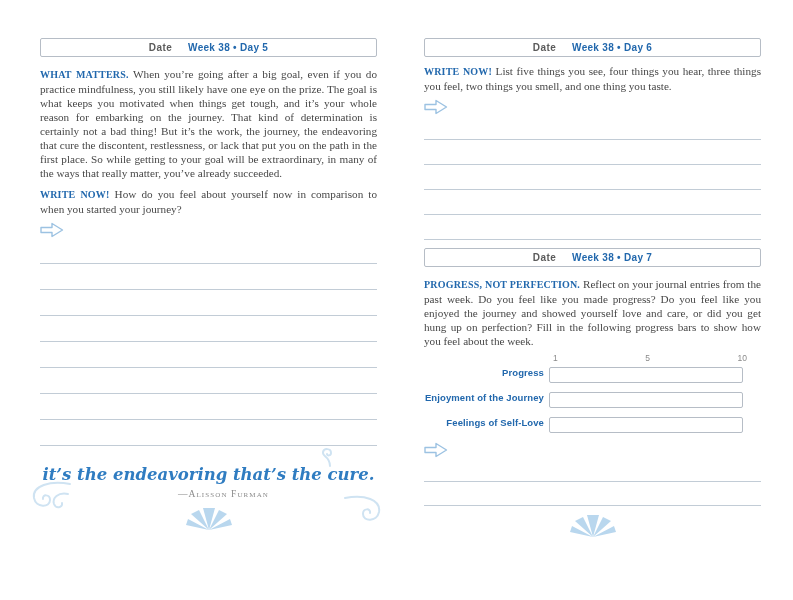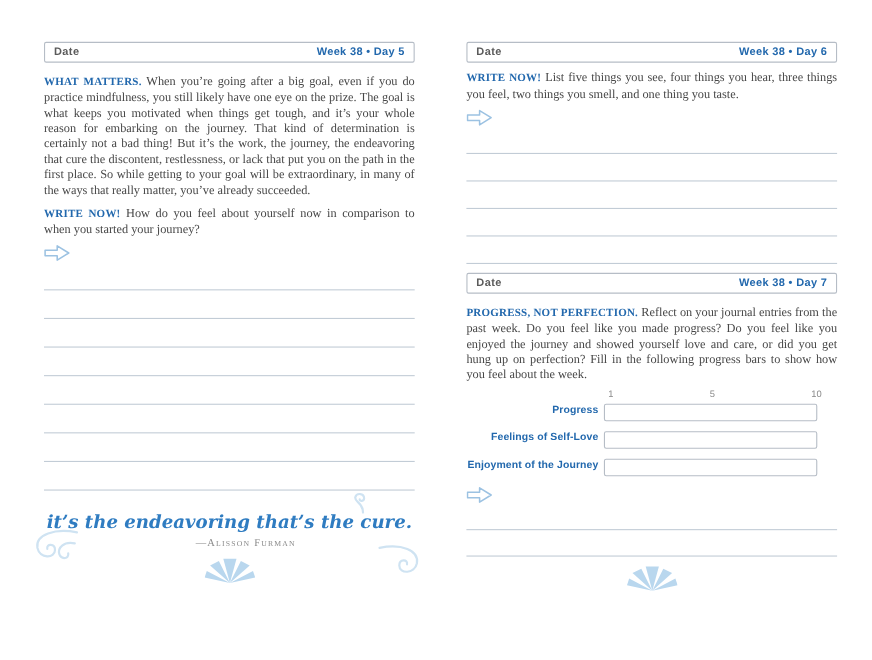--- a/index.html
+++ b/index.html
@@ -7,21 +7,21 @@
   body {
     width:793px; height:600px; overflow:hidden;
     font-family:"Liberation Serif", serif; color:#474747;
   }
   .spread { position:relative; width:793px; height:600px; background:#ffffff; }
   .page { position:absolute; top:38px; width:337px; }
   .page-left  { left:40px; }
   .page-right { left:424px; }
 
   .day-header {
-    display:flex; justify-content:space-between; align-items:center;
+    display:flex; justify-content:center; align-items:center;
     border:1px solid #b6bdc6; border-radius:2px;
     height:19px; padding:0 8px;
     font-family:"Liberation Sans", sans-serif; font-size:10px; font-weight:bold;
     background:#ffffff;
   }
   .date-label { color:#5b5b5b; letter-spacing:0.4px; }
   .week-label { color:#2268ad; letter-spacing:0.3px;margin-left:16px; }
 
   .body-para {
     font-size:11.2px; line-height:14px; text-align:justify;
@@ -176,25 +176,25 @@
       <span>1</span>
       <span>5</span>
       <span>10</span>
     </div>
 
     <div class="bar-row">
       <span class="bar-label">Progress</span>
       <div class="bar-box"></div>
     </div>
     <div class="bar-row">
+      <span class="bar-label">Enjoyment of the Journey</span>
+      <div class="bar-box"></div>
+    </div>
+    <div class="bar-row">
       <span class="bar-label">Feelings of Self-Love</span>
-      <div class="bar-box"></div>
-    </div>
-    <div class="bar-row">
-      <span class="bar-label">Enjoyment of the Journey</span>
       <div class="bar-box"></div>
     </div>
 
 
     <div class="arrow-wrap">
       <svg width="24" height="16" viewBox="0 0 24 16">
         <path d="M1 5.5 H12 V1.5 L22.5 8 L12 14.5 V10.5 H1 Z" fill="#ffffff" stroke="#9cc2e2" stroke-width="1.4" stroke-linejoin="round"></path>
       </svg>
     </div>
 

